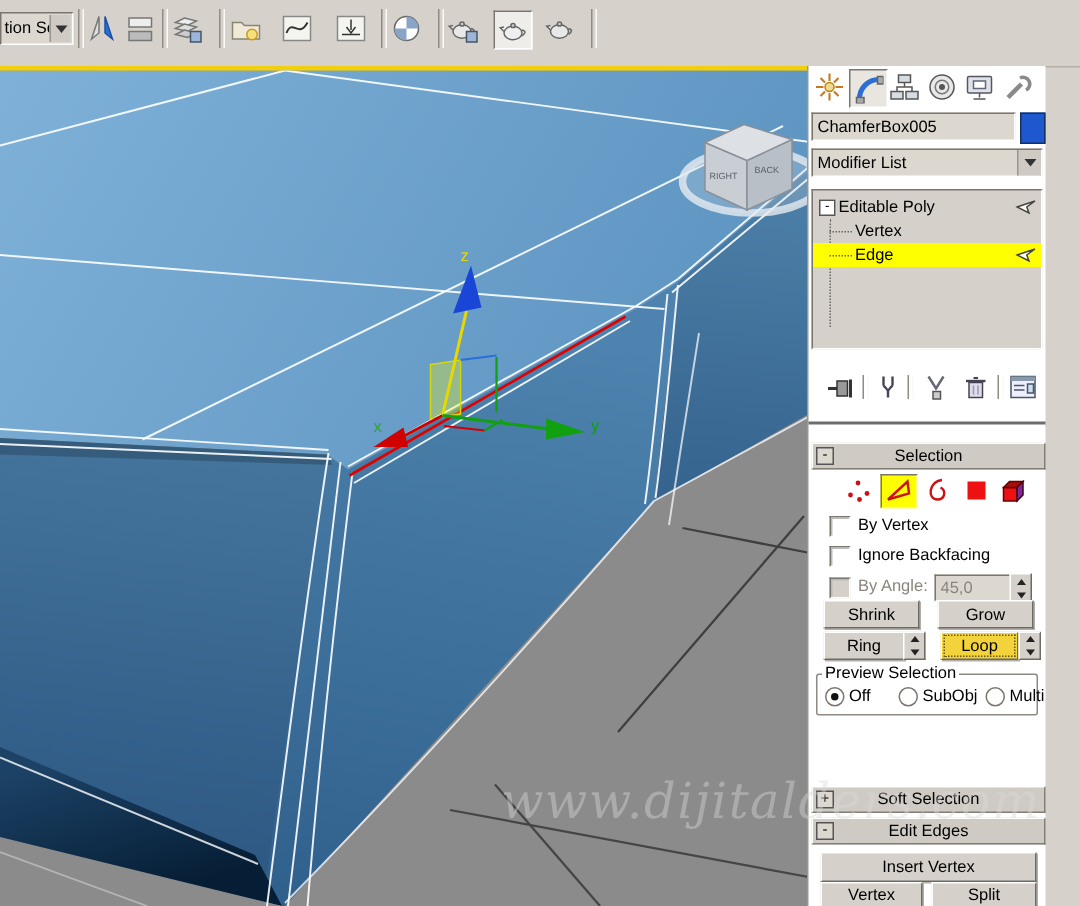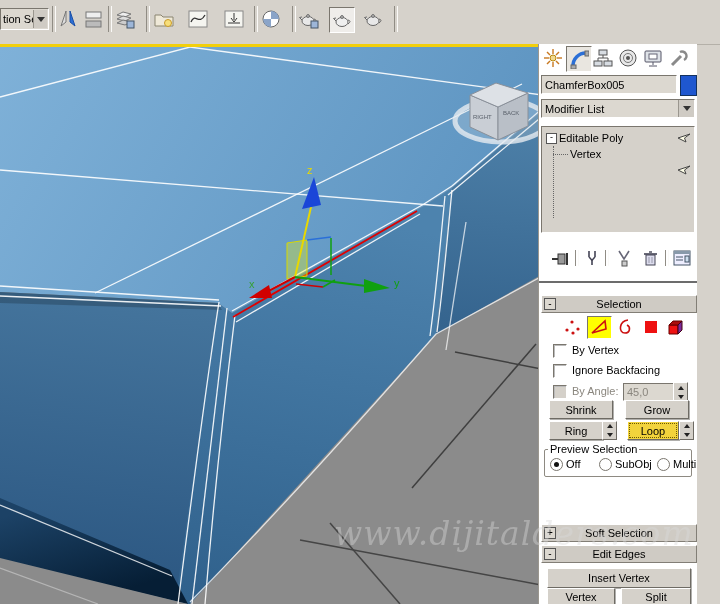--- a/index.html
+++ b/index.html
@@ -330,20 +330,24 @@
       <span class="slabel">Editable Poly</span>
     </div>
     <svg class="lvlicon" style="top:6px" width="14" height="10">
         <polygon points="13,1 1,5 9,9 7.5,5" fill="#ffffe8" stroke="#444"></polygon>
       </svg>
     <div id="treeline"></div>
     <div class="srow" style="top:19px">
       <span class="stub"></span>
       <span class="slabel">Vertex</span>
     </div>
+    <div class="srow sel" style="top:35px">
+      <span class="stub"></span>
+      <span class="slabel">Edge</span>
+    </div>
     <svg class="lvlicon" style="top:38px" width="14" height="10">
         <polygon points="13,1 1,5 9,9 7.5,5" fill="#ffffe8" stroke="#444"></polygon>
       </svg>
   </div>
 
   <div class="stool" style="left:10px">
     <svg width="20" height="20">
         <line x1="2" y1="11" x2="8" y2="11" stroke="#333" stroke-width="2"></line>
         <rect x="8" y="6" width="7" height="10" fill="#999" stroke="#333"></rect>
         <line x1="17" y1="5" x2="17" y2="17" stroke="#333" stroke-width="2"></line>

